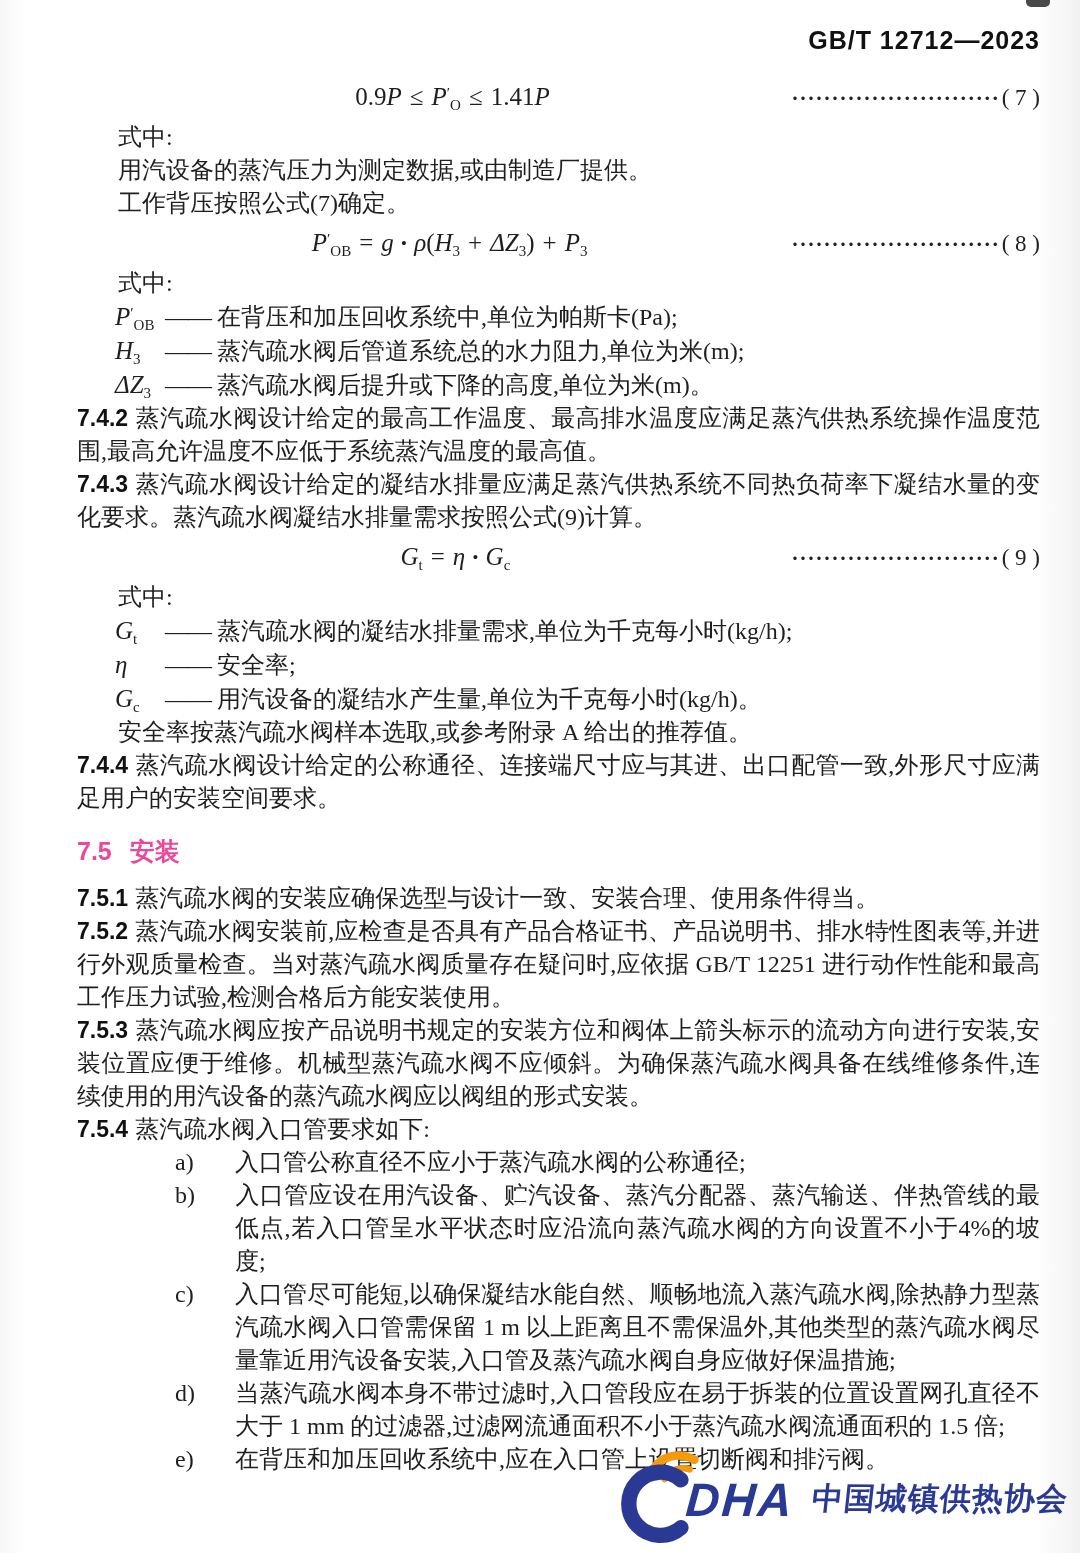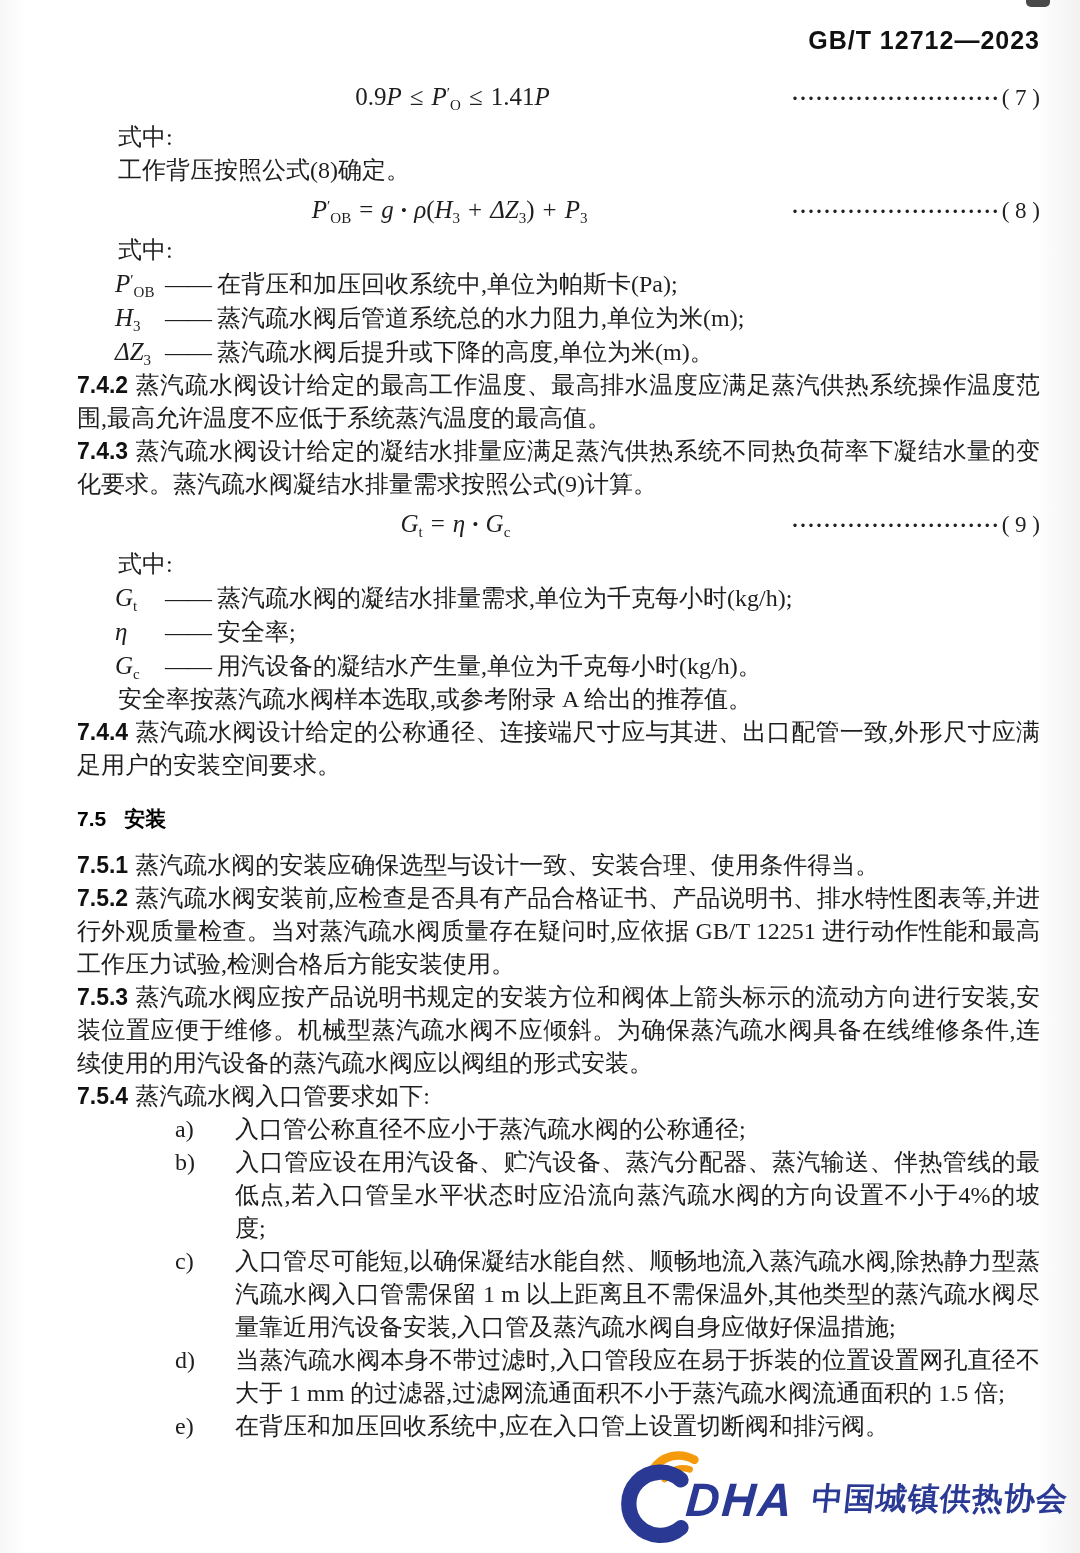--- a/index.html
+++ b/index.html
@@ -59,21 +59,21 @@
   .sec{text-align:justify;}
   .secnum{
     font-family:"Liberation Sans",sans-serif;
     font-weight:bold;font-size:23px;
     margin-right:7px;
     color:#111;
   }
   .h2{
     margin:20px 0 14px 0;
     font-family:"Liberation Sans",sans-serif;
-    font-weight:bold;font-size:21px;color:#000000;
+    font-weight:bold;font-size:25px;color:#ec4899;
   }
   .h2 .h2t{margin-left:18px;}
   
   .li{
     padding-left:158px;
     text-indent:-60px;
     text-align:justify;
   }
   .li-letter{
     display:inline-block;width:60px;text-indent:0;
@@ -120,21 +120,22 @@
     <span class="fsp1"></span>
     <span class="formula"><span class="fn">0.9</span><span class="fi">P</span><span class="rel">≤</span><span class="fi">P</span><span class="sup">′</span><span class="sub">O</span><span class="rel">≤</span><span class="fn">1.41</span><span class="fi">P</span></span>
     <span class="fsp2"></span>
     <span class="leader">··························</span>
     <span class="fnum">( 7 )</span>
   </div>
 
   <p class="indent">式中:</p>
 
 
-  <p class="indent">工作背压按照公式(8)确定。</p>
+  <p class="indent">用汽设备的蒸汽压力为测定数据,或由制造厂提供。</p>
+  <p class="indent">工作背压按照公式(7)确定。</p>
 
   <div class="formula-row">
     <span class="fsp1"></span>
     <span class="formula"><span class="fi">P</span><span class="sup">′</span><span class="sub">OB</span><span class="rel">=</span><span class="fi">g</span><span class="dot-op">·</span><span class="fi">ρ</span><span class="fn">(</span><span class="fi">H</span><span class="sub">3</span><span class="rel">+</span><span class="fi">ΔZ</span><span class="sub">3</span><span class="fn">)</span><span class="rel">+</span><span class="fi">P</span><span class="sub">3</span></span>
     <span class="fsp2"></span>
     <span class="leader">··························</span>
     <span class="fnum">( 8 )</span>
   </div>
 
   <p class="indent">式中:</p>

